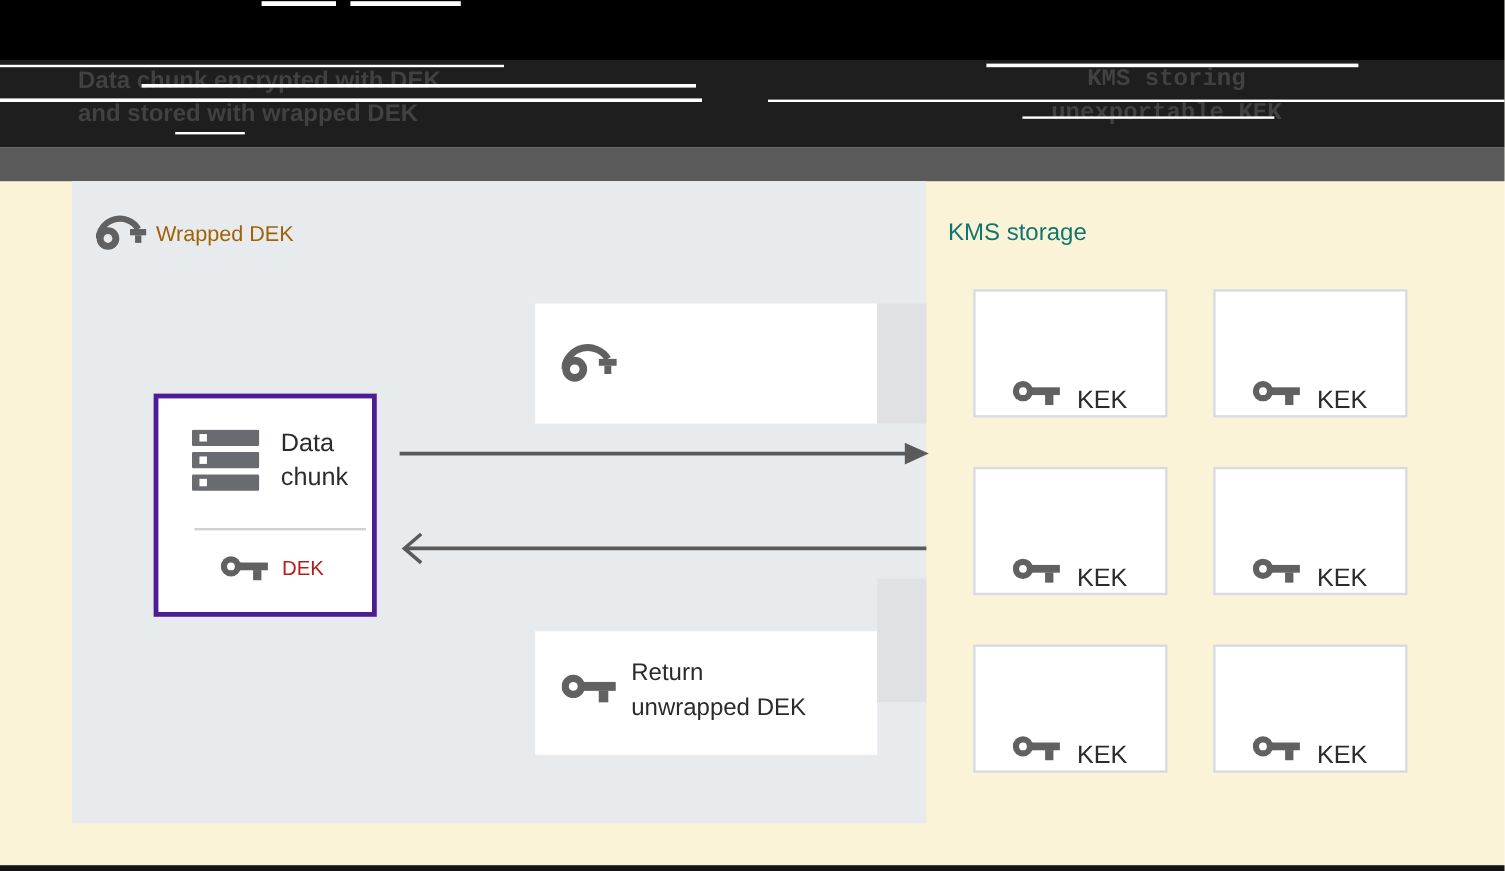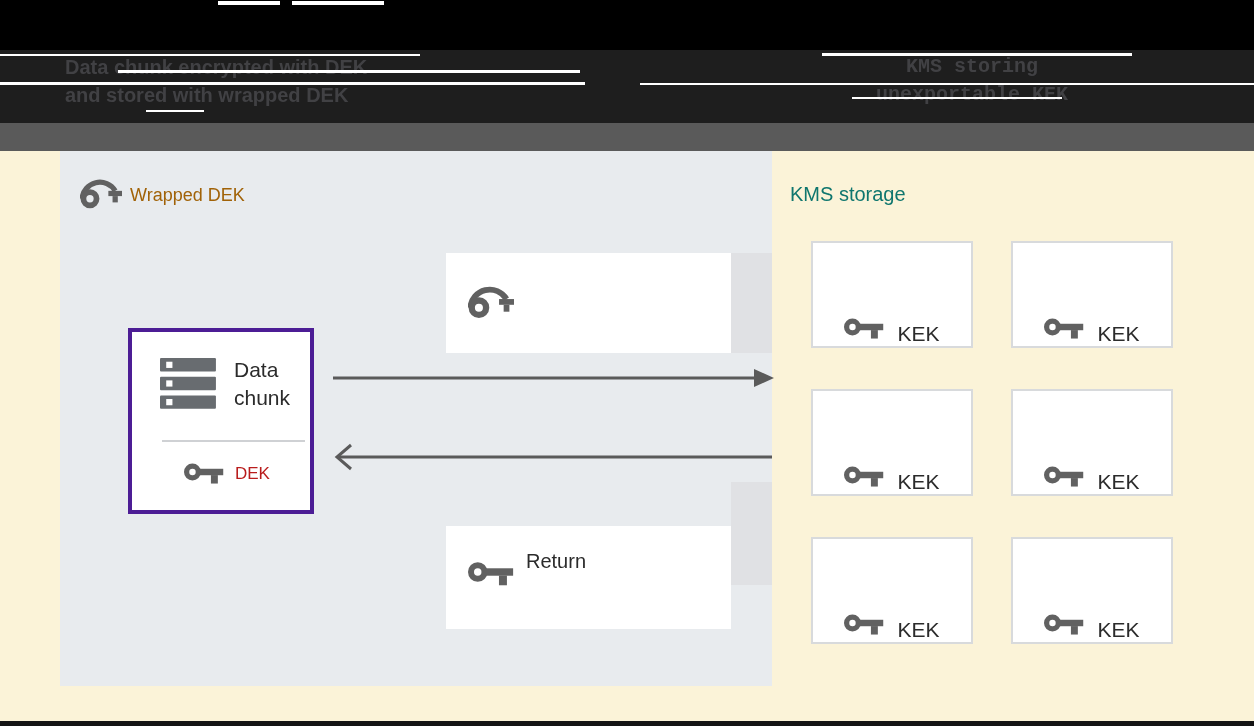--- a/index.html
+++ b/index.html
@@ -136,20 +136,21 @@
     <div class="abs msg-icon">
       <svg width="46" height="32" viewBox="0 0 26 18">
         <circle cx="5.5" cy="9" r="5.5" fill="#616161"></circle>
         <circle cx="5.5" cy="9" r="2.1" fill="#fff"></circle>
         <rect x="10" y="6.9" width="15.5" height="4.2" fill="#616161"></rect>
         <rect x="17.5" y="11" width="4.5" height="5.5" fill="#616161"></rect>
       </svg>
     </div>
     <div class="abs msg-text">
       <div>Return</div>
+      <div>unwrapped DEK</div>
     </div>
   </div>
   <div class="abs msg-strip return-strip"></div>
 
   <div class="abs arrow-layer">
     <svg width="446" height="112" viewBox="0 0 446 112">
       <g>
         <line x1="3" y1="18" x2="428" y2="18" stroke="#5a5a5a" stroke-width="3"></line>
         <polygon points="424,9 424,27 444,18" fill="#5a5a5a"></polygon>
       </g>

